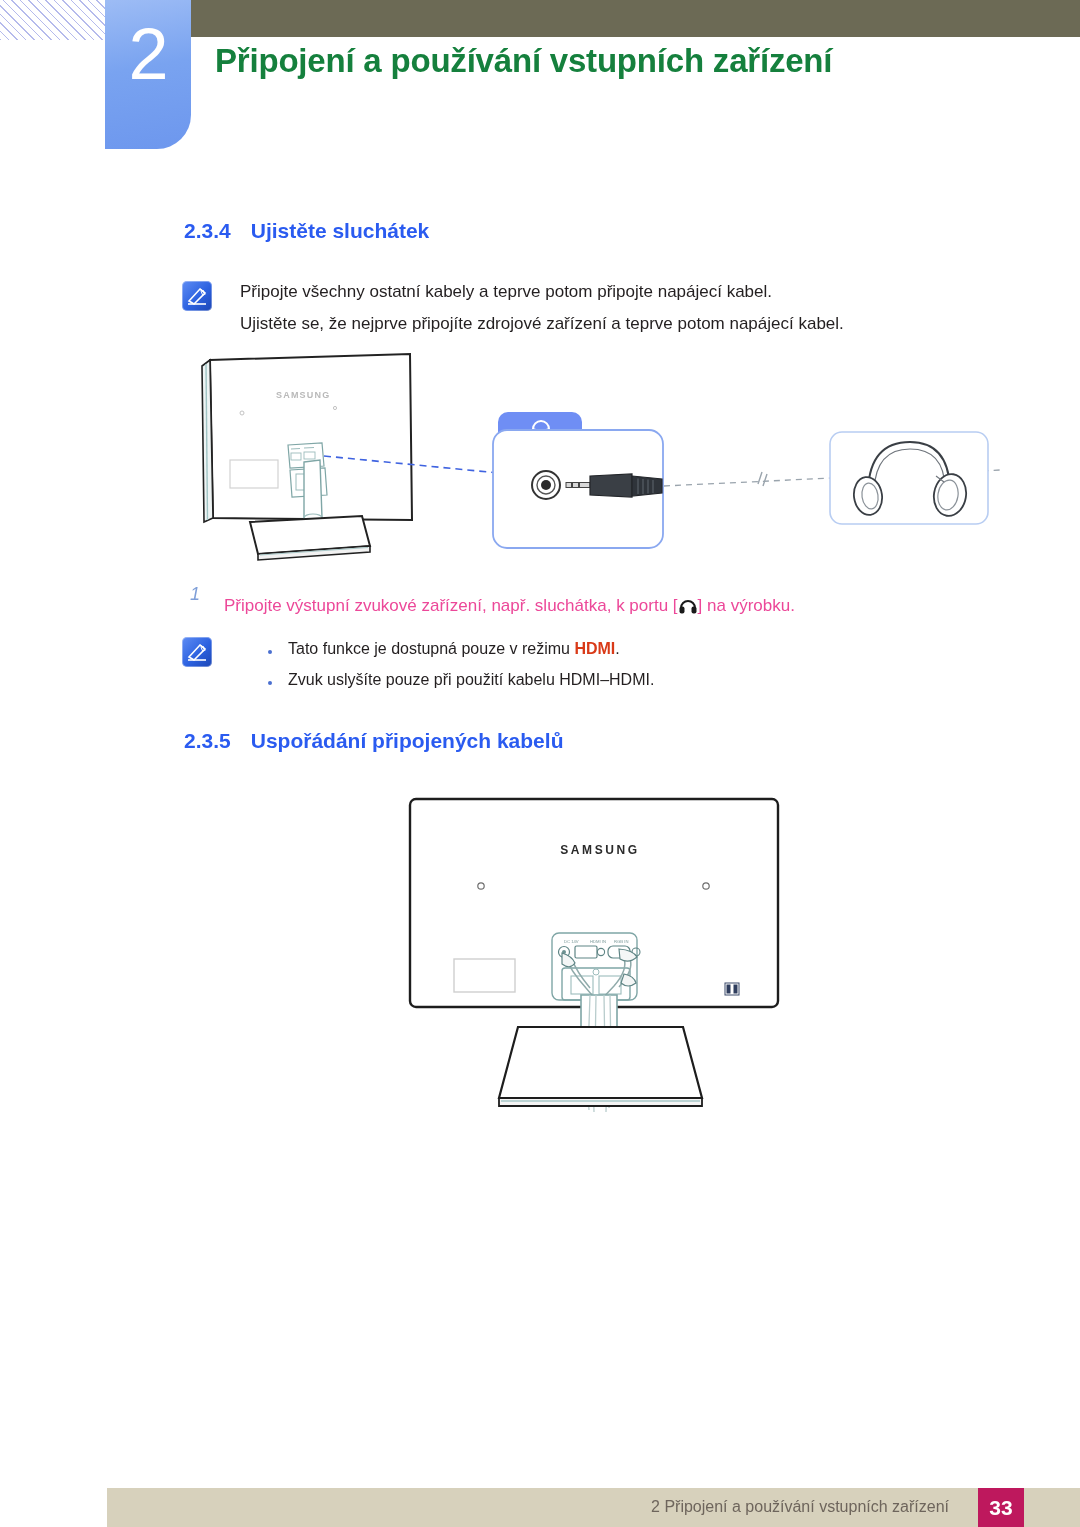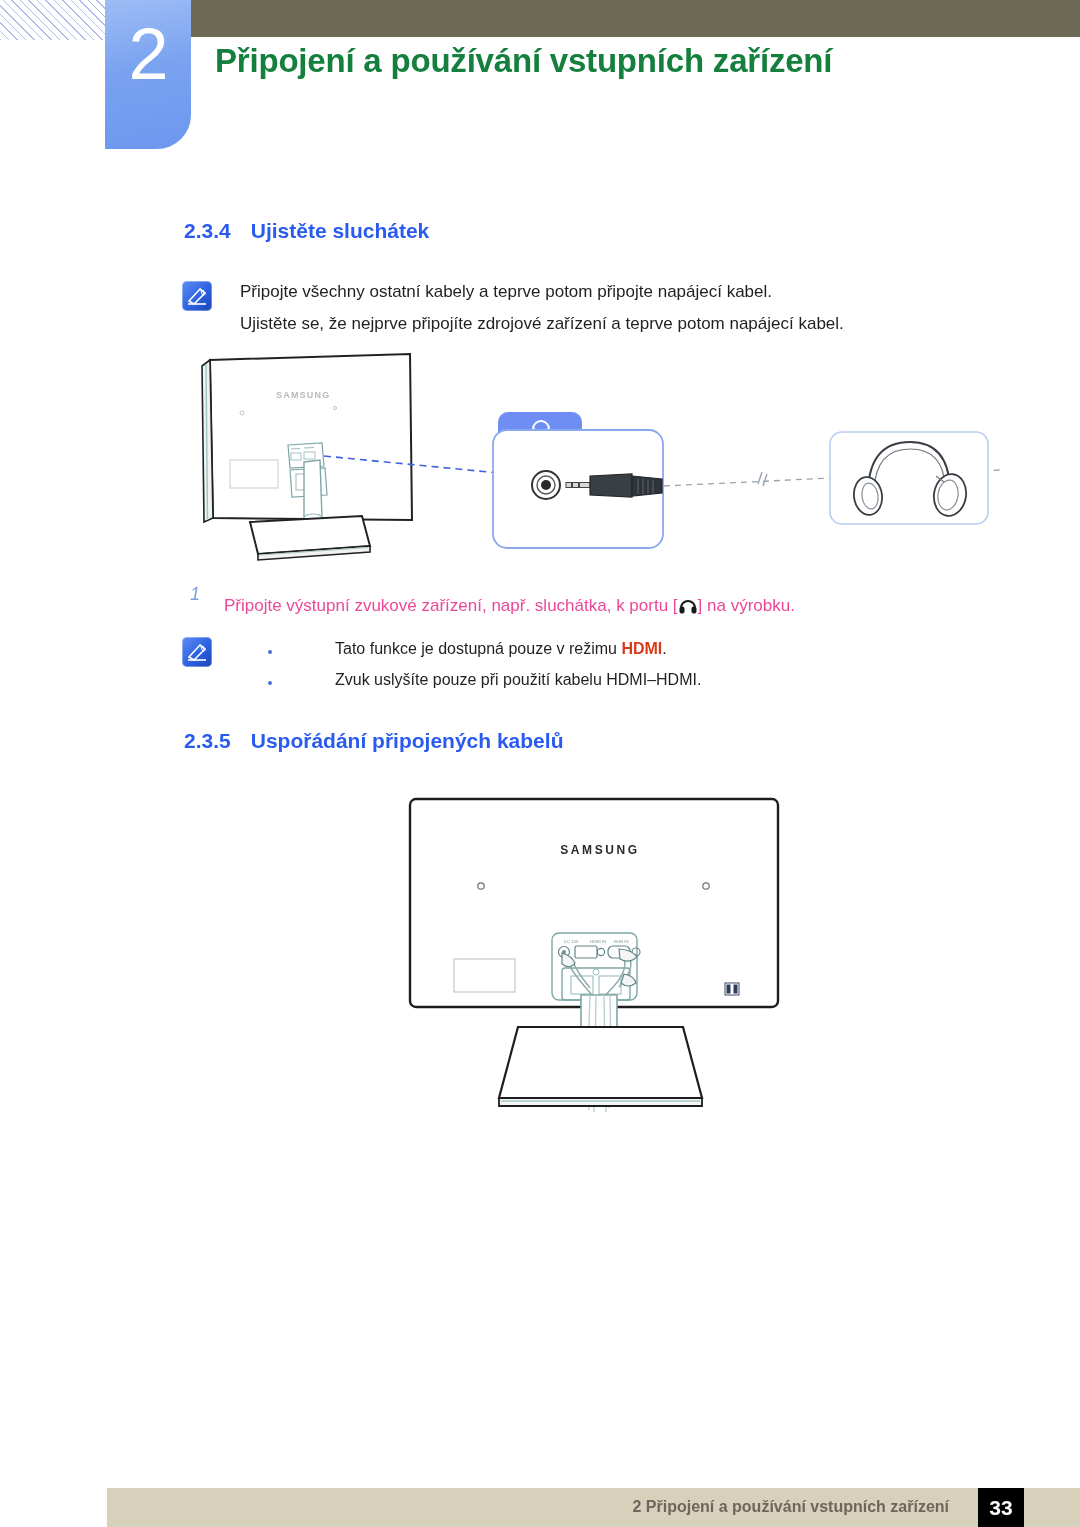--- a/index.html
+++ b/index.html
@@ -116,21 +116,20 @@
     align-items: center;
     vertical-align: -3px;
   }
   .hp-bracket svg { margin: 0 1px; }
 
   .bullet-row {
     position: absolute;
     color: #231f20;
     font-size: 16px;
     white-space: nowrap;
-    margin-left: 47px;
   }
   .bullet-dot {
     position: absolute;
     width: 4px; height: 4px;
     border-radius: 50%;
     background: #4a6fd0;
   }
   #b1-dot { left: 268px; top: 650px; }
   #b2-dot { left: 268px; top: 681px; }
   #bullet-1 { left: 288px; top: 640px; }
@@ -147,28 +146,28 @@
     position: absolute;
     left: 107px; top: 1488px;
     width: 973px; height: 39px;
     background: #d7d1bc;
   }
   .footer-text {
     position: absolute;
     right: 131px; top: 1498px;
     color: #6e655c;
     font-size: 16px;
-    font-weight: bold;
+    font-weight: normal;
     white-space: nowrap;
   }
   .footer-page {
     position: absolute;
     left: 978px; top: 1488px;
     width: 46px; height: 39px;
-    background: #000000;
+    background: #be185d;
     color: #ffffff;
     font-size: 21px;
     font-weight: bold;
     display: flex;
     align-items: center;
     justify-content: center;
   }
 </style>
 </head>
 <body>

